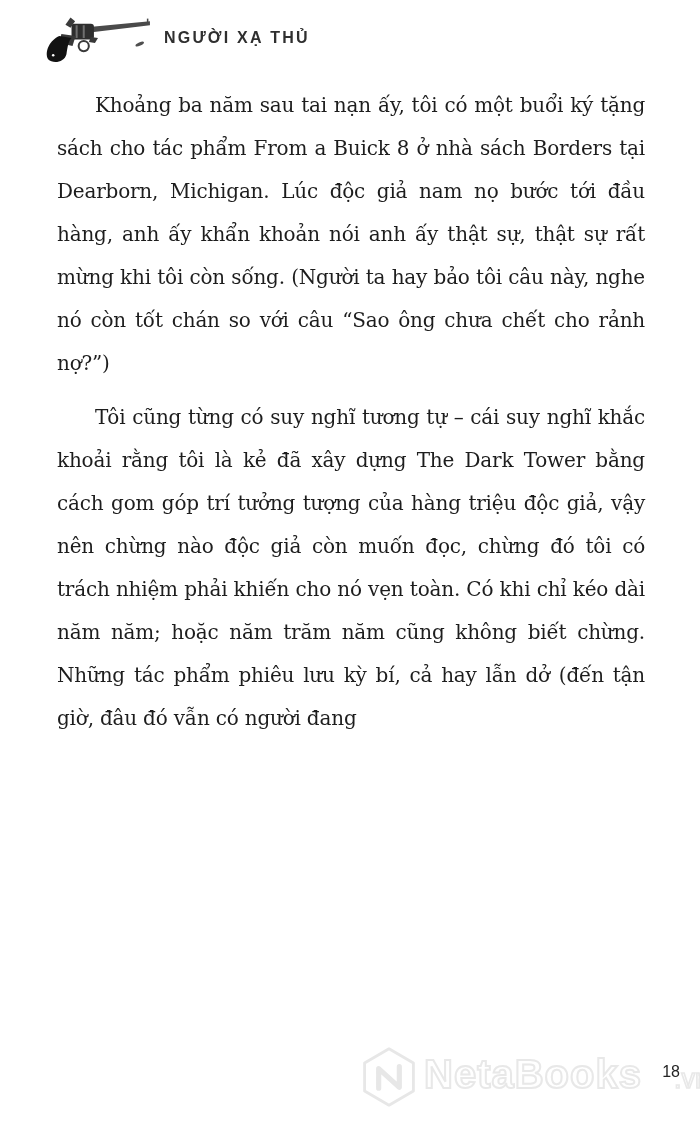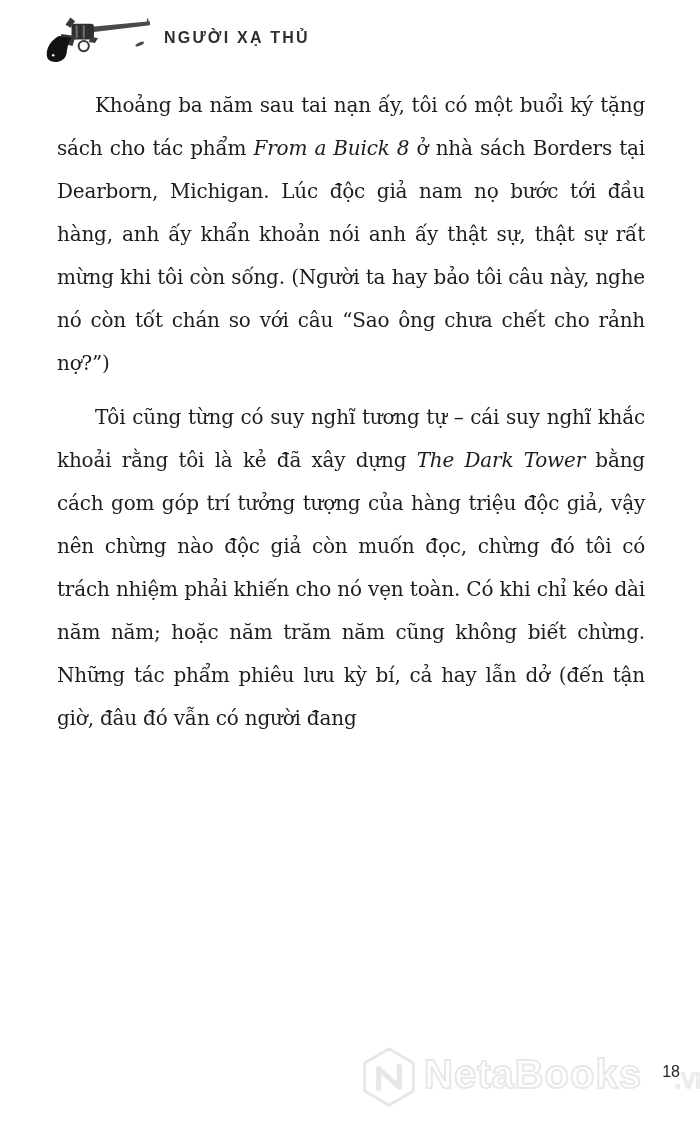--- a/index.html
+++ b/index.html
@@ -39,21 +39,21 @@
     margin: 22px 55px 0 57px;
     color: var(--text-color);
     font-size: 20px;
     line-height: 43px;
     text-align: justify;
     letter-spacing: -0.2px;
   }
   .para { margin: 0; }
   .para + .para { margin-top: 11px; }
   .para.indent { text-indent: 38px; }
-  .it { font-style: italic; }
+  .it { }
   .page-footer {
     position: absolute;
     left: 0; right: 0; bottom: 0;
     height: 80px;
   }
   .page-number {
     position: absolute;
     top: 22px;
     left: 0;
     width: 680px;

